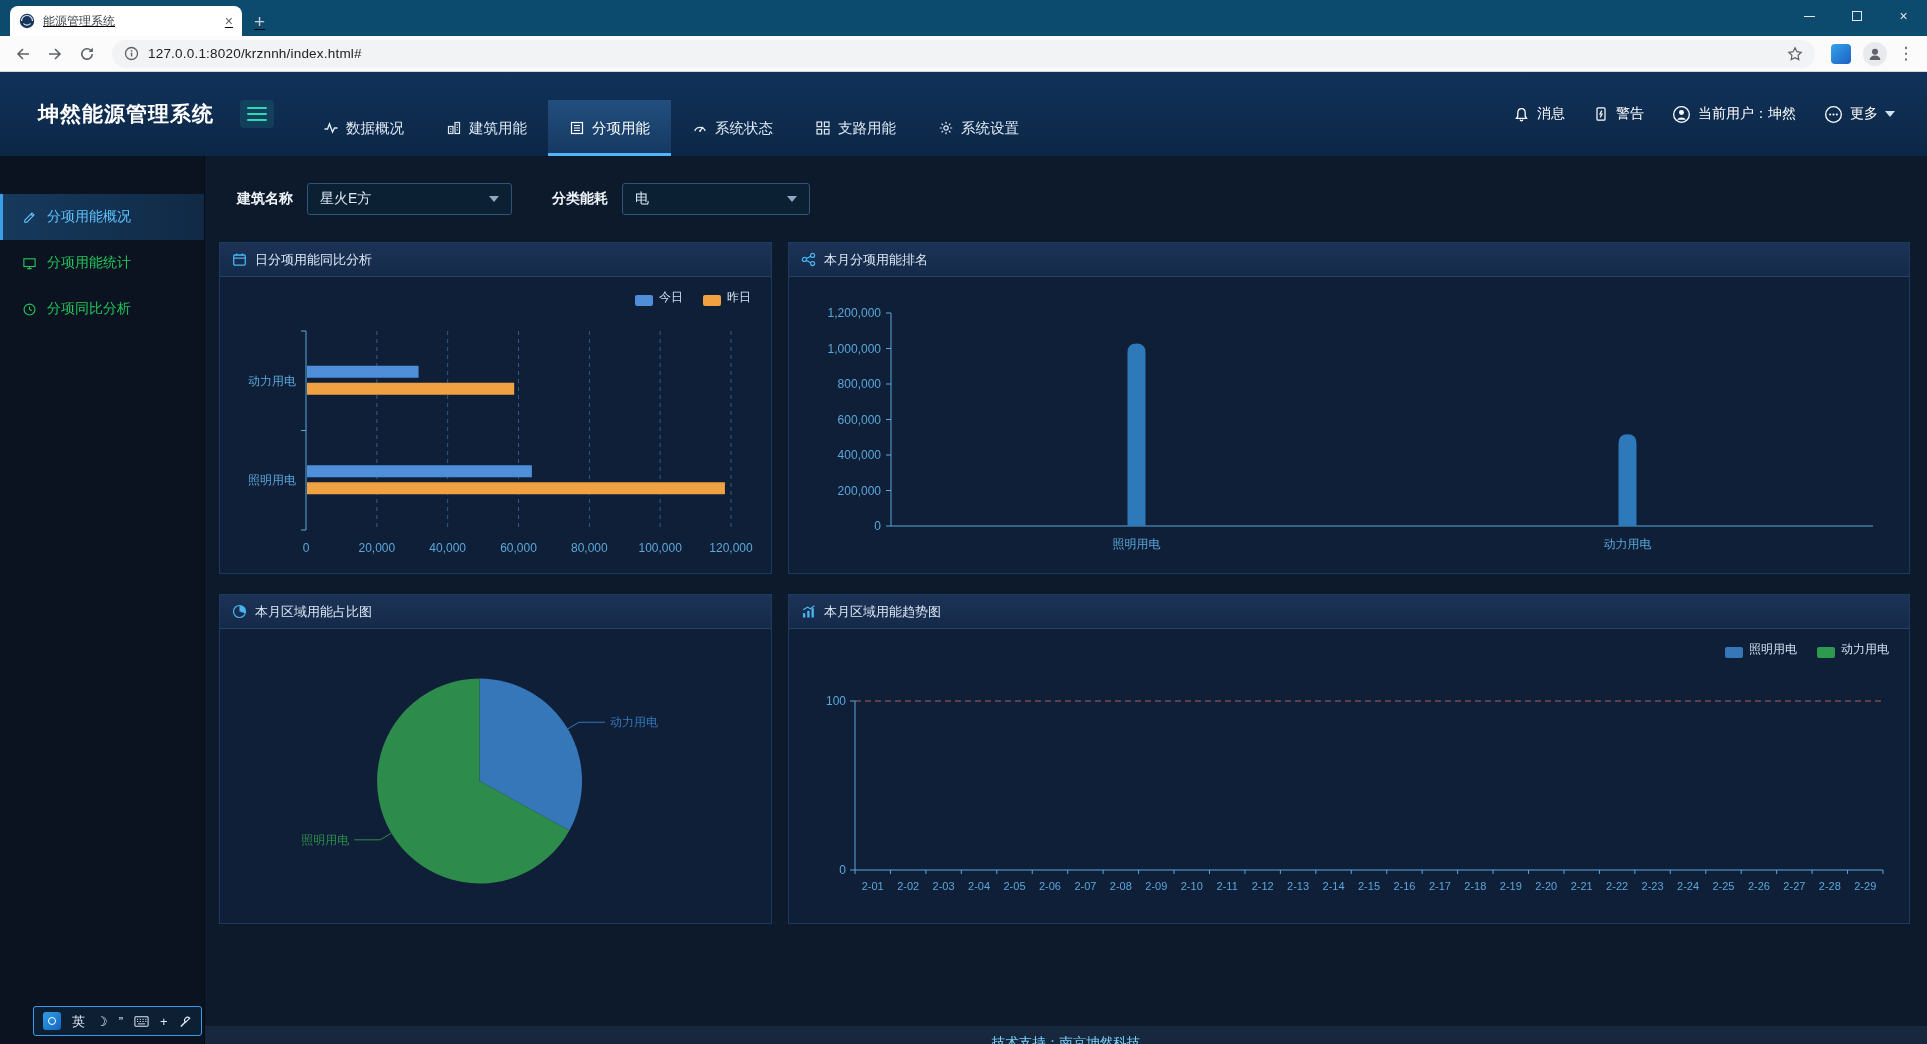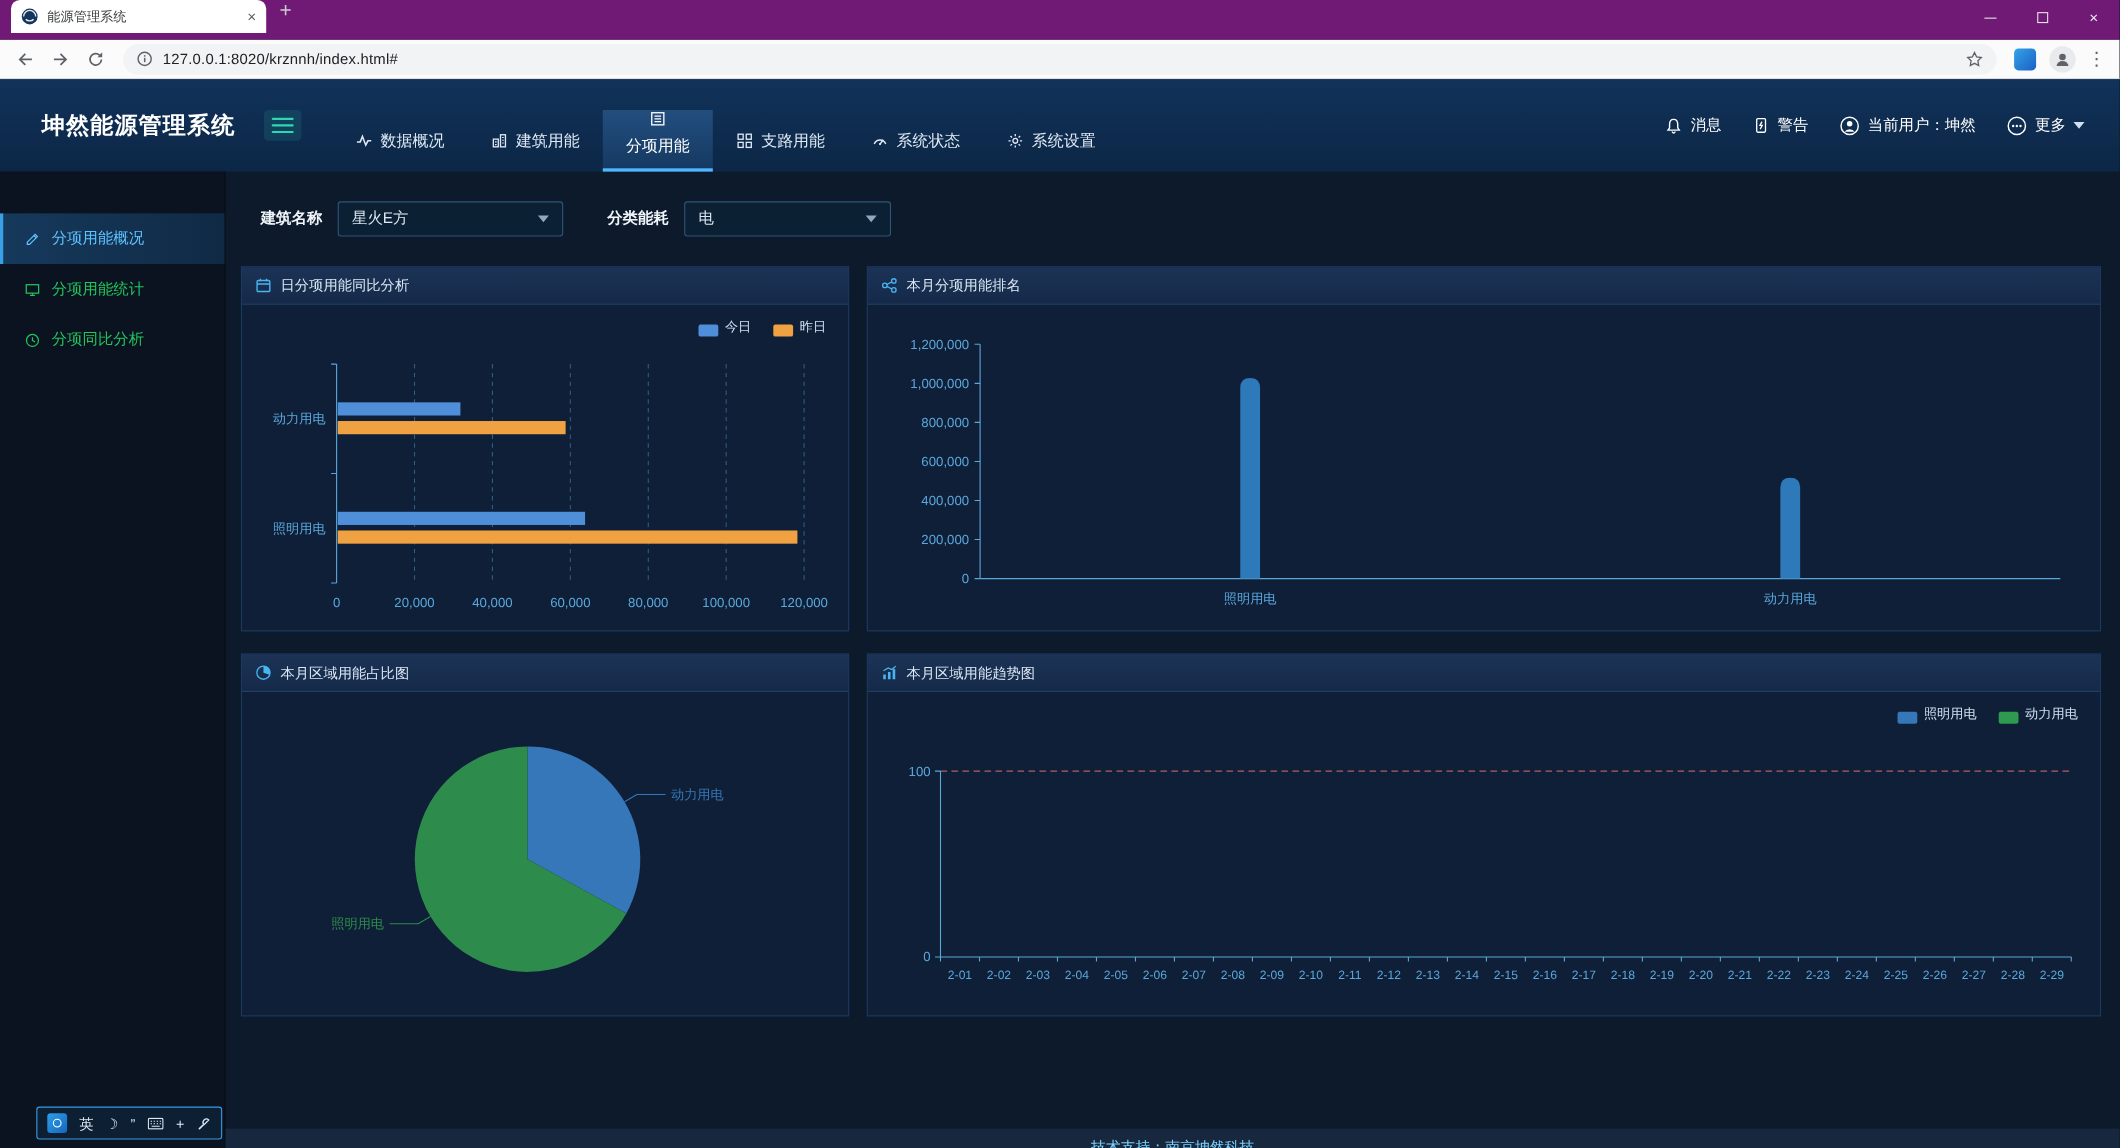--- a/index.html
+++ b/index.html
@@ -4,21 +4,21 @@
 <style>
   * { box-sizing: border-box; margin: 0; padding: 0; }
   body {
     width: 1927px; height: 1044px; overflow: hidden;
     font-family: "Liberation Sans", sans-serif;
     background: #0d1a2b;
   }
   .screen { position: relative; width: 1927px; height: 1044px; overflow: hidden; }
 
   
-  .chrome-tabs { height: 36px; background: #701a75; display: flex; align-items: flex-start; position: relative; }
+  .chrome-tabs { height: 36px; background: #0c4a6e; display: flex; align-items: flex-end; position: relative; text-decoration: underline; }
   .tab { margin-left: 10px; width: 232px; height: 30px; background: #ffffff; border-radius: 8px 8px 0 0;
          display: flex; align-items: center; padding: 0 9px; gap: 8px; }
   .tab-title { font-size: 12px; color: #3c4043; flex: 1; white-space: nowrap; overflow: hidden; }
   .tab-close { color: #5f6368; font-size: 14px; line-height: 1; cursor: default; }
   .newtab-btn { color: #c9cccf; font-size: 19px; margin: 0 0 5px 12px; line-height: 1; }
   .win-controls { position: absolute; right: 0; top: 0; height: 32px; display: flex; }
   .win-btn { width: 47px; height: 32px; display: flex; align-items: center; justify-content: center; color: #e4e5e6; font-size: 14px; }
   .ico-min { width: 11px; height: 1px; background: currentColor; display: block; }
   .ico-max { width: 10px; height: 10px; border: 1px solid currentColor; display: block; }
 
@@ -34,21 +34,21 @@
 
   
   .app-header { height: 84px; background: linear-gradient(180deg,#11325a,#0c2746);
                 display: flex; align-items: stretch; color: #fff; }
   .brand { font-size: 21px; font-weight: bold; letter-spacing: 1px; display: flex; align-items: center; margin-left: 38px; white-space: nowrap; }
   .hamburger { align-self: center; margin-left: 26px; width: 34px; height: 28px; border-radius: 4px;
                background: rgba(47,216,181,0.12); display: flex; flex-direction: column; justify-content: center; gap: 4px; padding: 0 7px; }
   .hamburger span { height: 2px; background: #2fd8b5; border-radius: 1px; }
   .nav { display: flex; margin-left: 28px; }
   .nav-item { display: flex; align-items: center; gap: 7px; padding: 0 21px; font-size: 14.5px; color: #dfe9f5; position: relative; white-space: nowrap; margin-top: 28px; }
-  .nav-item.active { background: linear-gradient(180deg,rgba(64,130,196,0.38),rgba(42,96,156,0.30)); color: #ffffff; flex-direction: column; }
+  .nav-item.active { background: linear-gradient(180deg,rgba(64,130,196,0.38),rgba(42,96,156,0.30)); color: #ffffff; }
   .nav-item.active::after { content: ''; position: absolute; left: 0; right: 0; bottom: 0; height: 3px; background: #4fb6ff; }
   .header-right { margin-left: auto; display: flex; align-items: center; gap: 28px; margin-right: 32px; font-size: 14px; }
   .hr-item { display: flex; align-items: center; gap: 7px; white-space: nowrap; }
   .caret { width: 0; height: 0; border-left: 5px solid transparent; border-right: 5px solid transparent; border-top: 6px solid #cfe0f2; }
 
   
   .app-body { display: flex; height: 904px; position: relative; }
   .sidebar { width: 205px; background: #0a131f; padding-top: 38px; flex-shrink: 0; border-right: 1px solid rgba(0,0,0,0.35); }
   .side-item { height: 46px; display: flex; align-items: center; gap: 10px; padding-left: 19px;
                color: #22c55e; font-size: 14px; border-left: 3px solid transparent; white-space: nowrap; }
@@ -176,34 +176,34 @@
       </div>
       <div class="nav-item active">
         <svg width="16" height="16" viewBox="0 0 16 16">
           <rect x="2.5" y="2.5" width="11" height="11" fill="none" stroke="currentColor" stroke-width="1.2"></rect>
           <path d="M5,5.5 h6 M5,8 h6 M5,10.5 h6" stroke="currentColor" stroke-width="1.1"></path>
         </svg>
         <span>分项用能</span>
       </div>
       <div class="nav-item">
         <svg width="16" height="16" viewBox="0 0 16 16">
+          <path d="M2.8,11 a5.5,5.5 0 0 1 10.4,0" fill="none" stroke="currentColor" stroke-width="1.3"></path>
+          <path d="M8,11 L11,7" stroke="currentColor" stroke-width="1.3"></path>
+          <circle cx="8" cy="11" r="1" fill="currentColor"></circle>
+        </svg>
+        <span>系统状态</span>
+      </div>
+      <div class="nav-item">
+        <svg width="16" height="16" viewBox="0 0 16 16">
           <rect x="2" y="2" width="4.6" height="4.6" fill="none" stroke="currentColor" stroke-width="1.2"></rect>
           <rect x="9.4" y="2" width="4.6" height="4.6" fill="none" stroke="currentColor" stroke-width="1.2"></rect>
           <rect x="2" y="9.4" width="4.6" height="4.6" fill="none" stroke="currentColor" stroke-width="1.2"></rect>
           <rect x="9.4" y="9.4" width="4.6" height="4.6" fill="none" stroke="currentColor" stroke-width="1.2"></rect>
         </svg>
         <span>支路用能</span>
-      </div>
-      <div class="nav-item">
-        <svg width="16" height="16" viewBox="0 0 16 16">
-          <path d="M2.8,11 a5.5,5.5 0 0 1 10.4,0" fill="none" stroke="currentColor" stroke-width="1.3"></path>
-          <path d="M8,11 L11,7" stroke="currentColor" stroke-width="1.3"></path>
-          <circle cx="8" cy="11" r="1" fill="currentColor"></circle>
-        </svg>
-        <span>系统状态</span>
       </div>
       <div class="nav-item">
         <svg width="16" height="16" viewBox="0 0 16 16">
           <circle cx="8" cy="8" r="2.2" fill="none" stroke="currentColor" stroke-width="1.2"></circle>
           <path d="M12.2,8 H14.2 M11,11 L12.4,12.4 M8,12.2 V14.2 M5,11 L3.6,12.4 M3.8,8 H1.8 M5,5 L3.6,3.6 M8,3.8 V1.8 M11,5 L12.4,3.6" stroke="currentColor" stroke-width="1.2"></path>
         </svg>
         <span>系统设置</span>
       </div>
     </nav>
     <div class="header-right">

